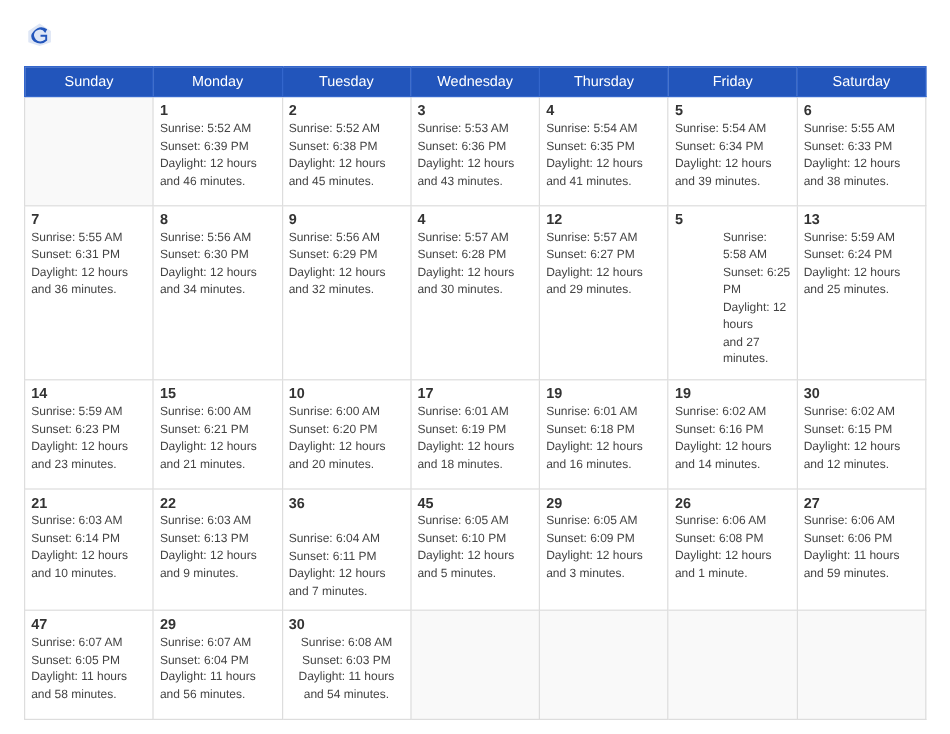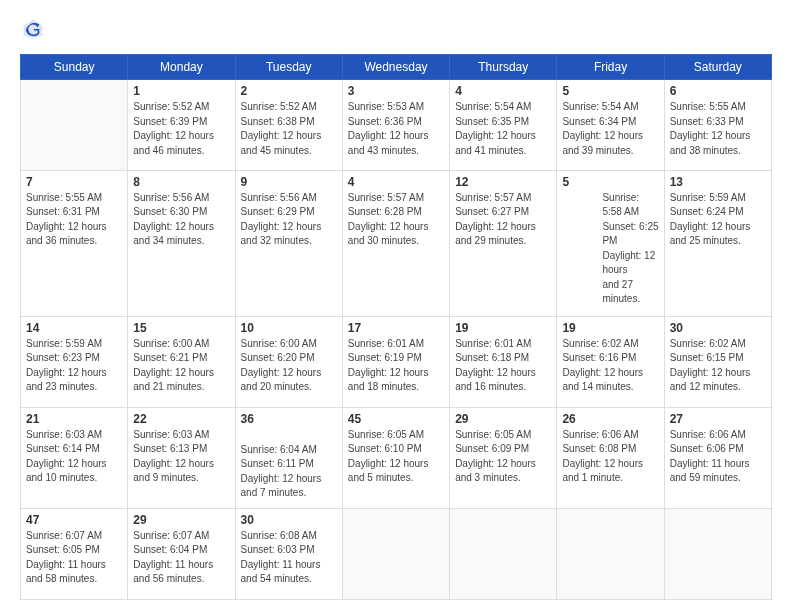--- a/index.html
+++ b/index.html
@@ -341,21 +341,21 @@
           </td>
           <td>
             <span class="day-number">29</span>
             <div class="day-info" style="white-space: pre-line;">Sunrise: 6:07 AM
 Sunset: 6:04 PM
 Daylight: 11 hours
 and 56 minutes.</div>
           </td>
           <td>
             <span class="day-number">30</span>
-            <div class="day-info" style="white-space: pre-line;">Sunrise: 6:08 AM
+            <div class="day-info" style="white-space: pre-line; text-align: center;">Sunrise: 6:08 AM
 Sunset: 6:03 PM
 Daylight: 11 hours
 and 54 minutes.</div>
           </td>
           <td class="empty"></td>
           <td class="empty"></td>
           <td class="empty"></td>
           <td class="empty"></td>
         </tr>
       </tbody>

